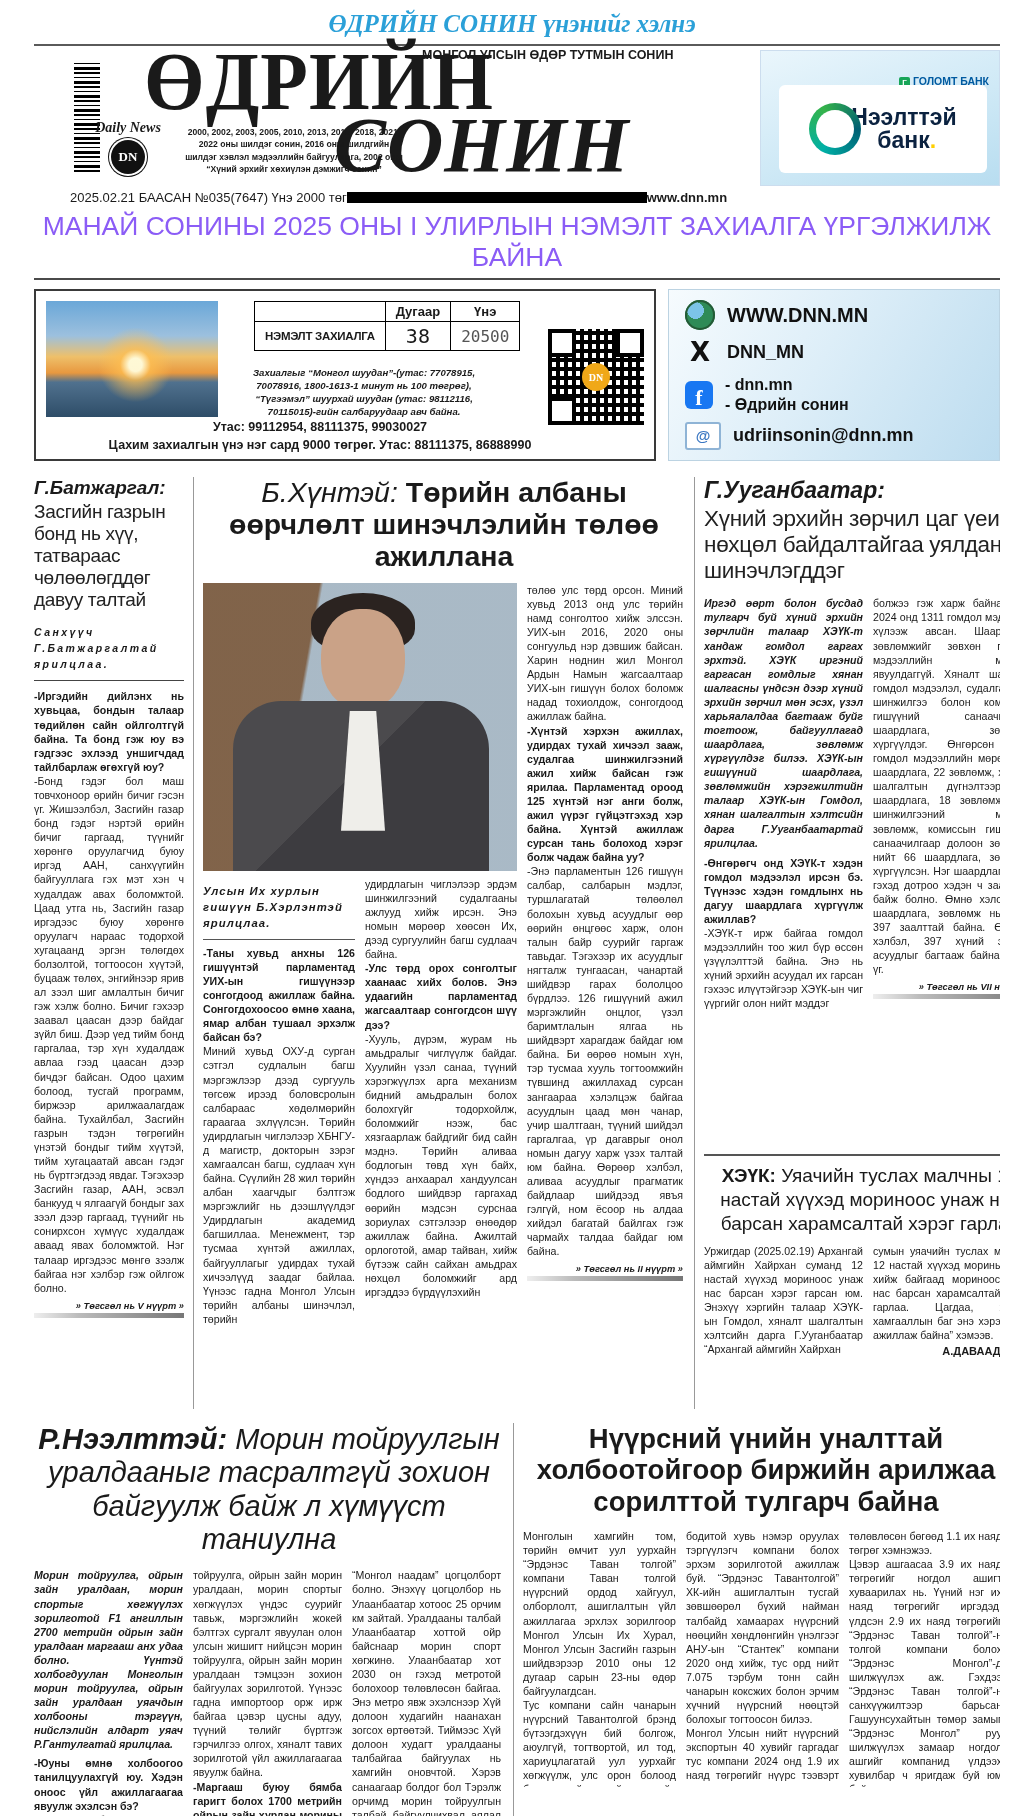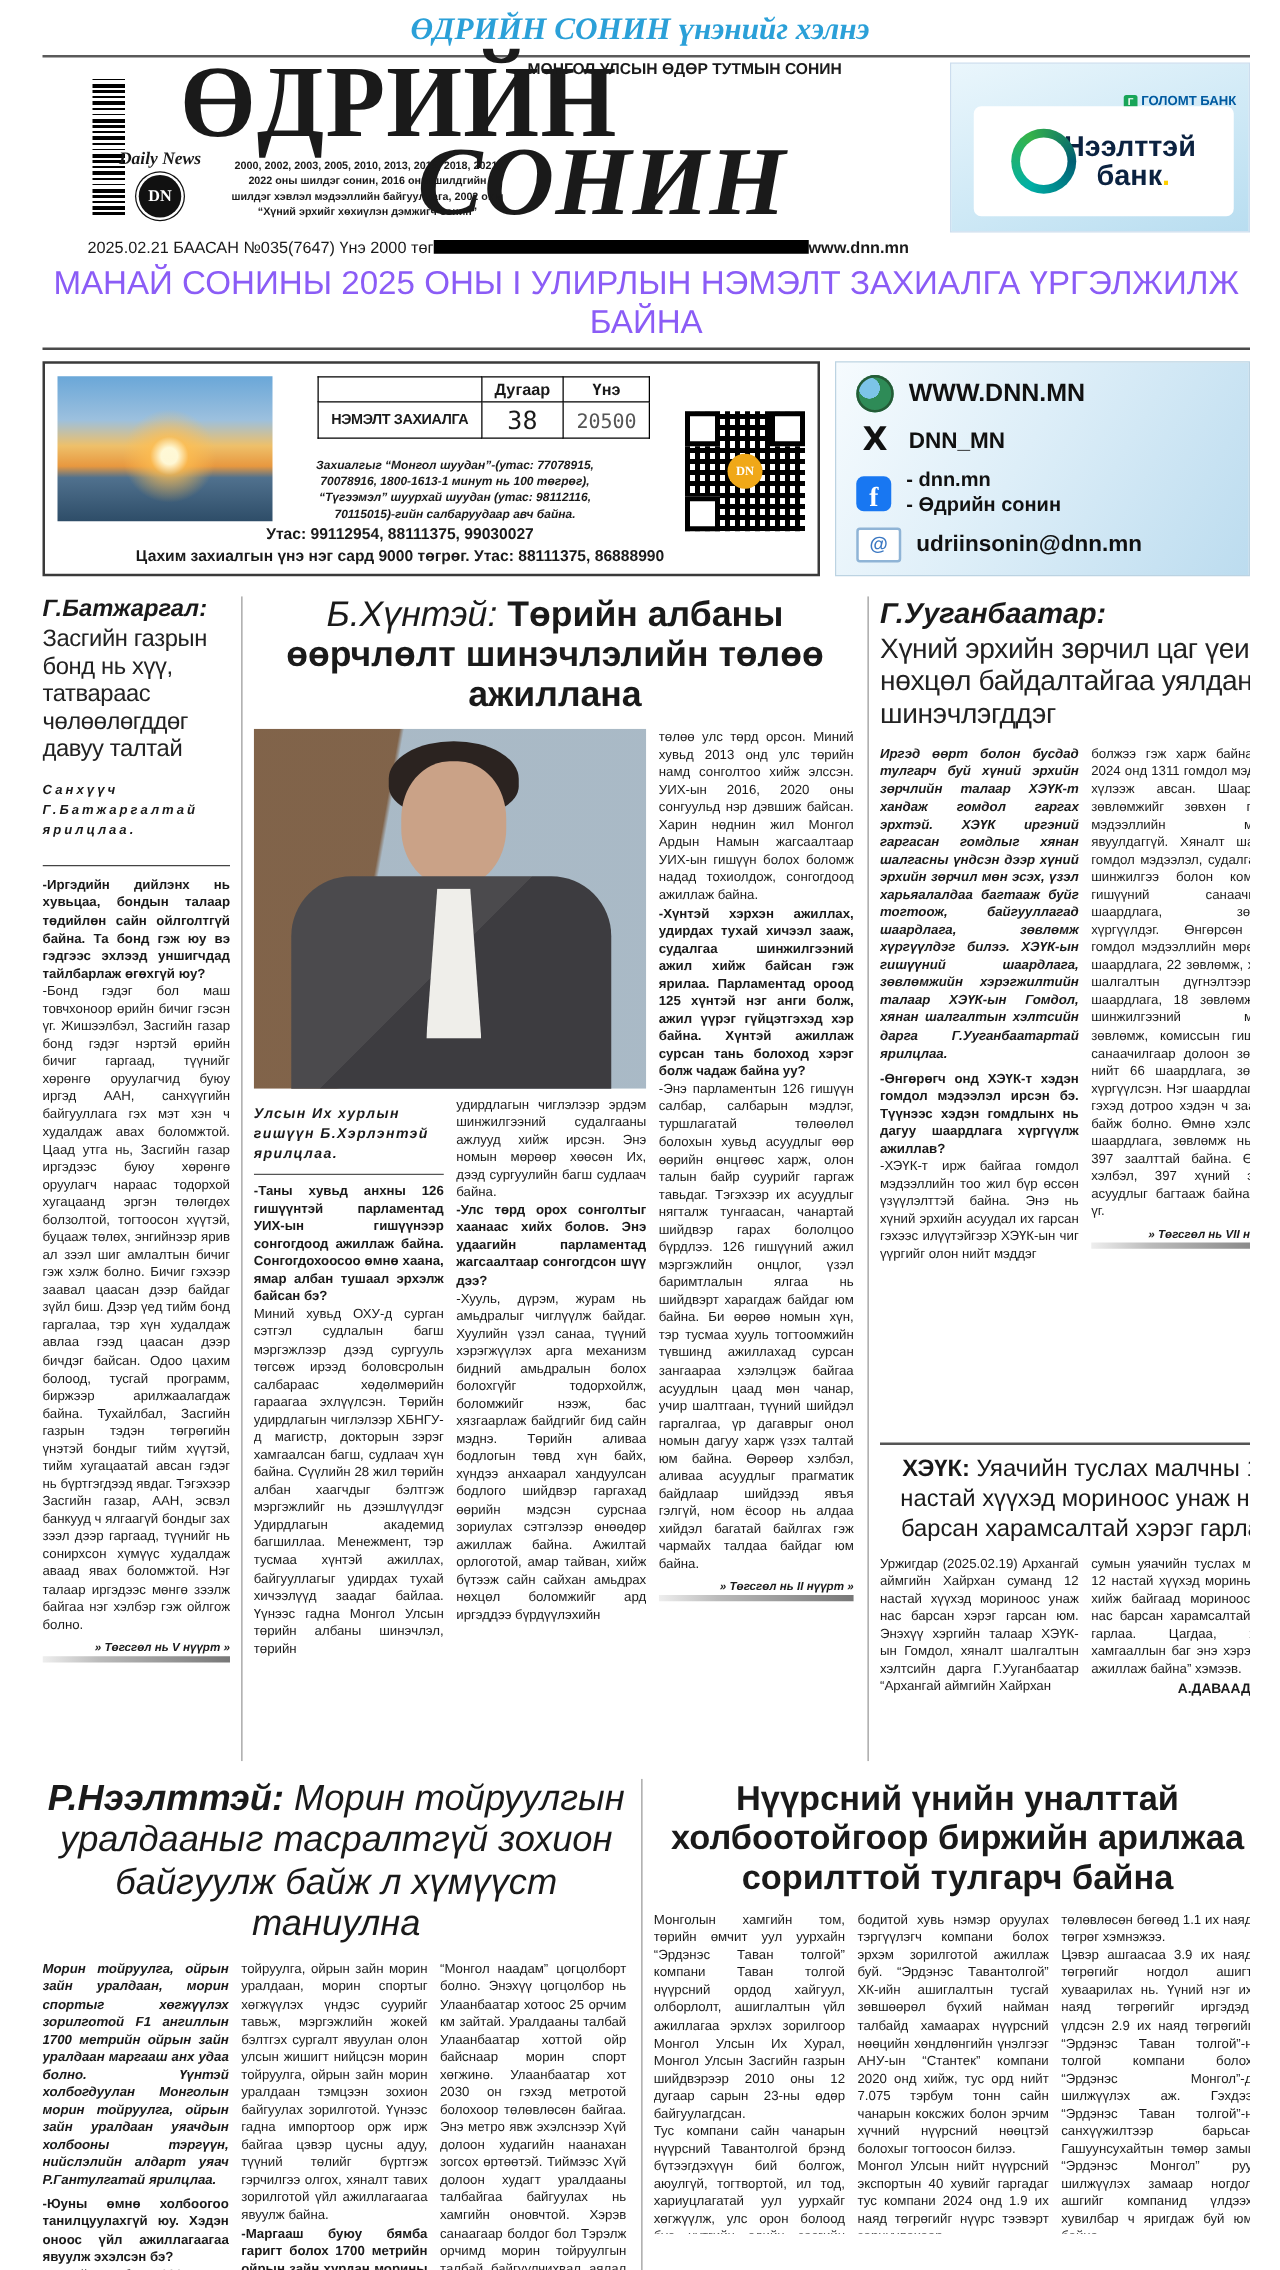--- a/index.html
+++ b/index.html
@@ -107,21 +107,21 @@
   .qtxt{font-weight:bold;}
   .pre{white-space:pre-line;}
   .jump{text-align:right;font-weight:bold;font-style:italic;font-size:9.3px;margin-top:6px;}
   .jump-bar{height:5px;background:linear-gradient(90deg,#eee 0%,#bbb 30%,#777 100%);margin-top:2px;}
 
   
   .art-left{width:150px;flex:0 0 auto;overflow:hidden;}
   .al-name{font-size:19px;font-weight:bold;font-style:italic;margin-bottom:2px;}
   .al-title{font-size:19px;line-height:1.16;letter-spacing:-0.3px;color:#222;margin-bottom:14px;}
   .lede{font-size:10.5px;font-weight:bold;font-style:italic;letter-spacing:2.4px;
-        border-bottom:1.5px solid #444;padding-bottom:20px;margin-bottom:8px;line-height:1.5;}
+        border-bottom:1.5px solid #444;padding-bottom:8px;margin-bottom:8px;line-height:1.5;}
 
   
   .art-mid{width:482px;flex:0 0 auto;overflow:hidden;}
   .mid-head{text-align:center;font-size:28.5px;line-height:1.12;margin-bottom:10px;}
   .mid-head .hk{font-style:italic;}
   .mid-head .hb{font-weight:bold;}
   .mid-body{display:flex;gap:10px;}
   .mid-leftwrap{width:314px;flex:0 0 auto;}
   .portrait{width:314px;height:288px;position:relative;overflow:hidden;
             background:linear-gradient(100deg,#7a5b40 0 34%,#8d6razz 0, #9fb4c4 34% 100%);}
@@ -353,21 +353,21 @@
   </div>
 
   <div class="band-bottom">
 
     <article class="art-g">
       <div class="g-head">
         <span class="hn">Р.Нээлттэй: </span><span>Морин тойруулгын уралдааныг тасралтгүй зохион байгуулж байж л хүмүүст таниулна</span>
       </div>
       <div class="g-cols">
         <div class="g-col">
-          <div class="body-txt intro">Морин тойруулга, ойрын зайн уралдаан, морин спортыг хөгжүүлэх зорилготой F1 ангиллын 1700 метрийн ойрын зайн уралдаан маргааш анх удаа болно. Үүнтэй холбогдуулан Монголын морин тойруулга, ойрын зайн уралдаан уяачдын холбооны тэргүүн, нийслэлийн алдарт уяач Р.Гантулгатай ярилцлаа.</div>
+          <div class="body-txt intro">Морин тойруулга, ойрын зайн уралдаан, морин спортыг хөгжүүлэх зорилготой F1 ангиллын 2700 метрийн ойрын зайн уралдаан маргааш анх удаа болно. Үүнтэй холбогдуулан Монголын морин тойруулга, ойрын зайн уралдаан уяачдын холбооны тэргүүн, нийслэлийн алдарт уяач Р.Гантулгатай ярилцлаа.</div>
           <div class="body-txt qtxt" style="margin-top:5px;">-Юуны өмнө холбоогоо танилцуулахгүй юу. Хэдэн оноос үйл ажиллагаагаа явуулж эхэлсэн бэ?</div>
           <div class="body-txt">-Манай холбоо 2021 оны арваннэгдүгээр сард байгуулагдсан. Холбоо маань Монгол Улсад морин</div>
         </div>
         <div class="g-col">
           <div class="body-txt">тойруулга, ойрын зайн морин уралдаан, морин спортыг хөгжүүлэх үндэс суурийг тавьж, мэргэжлийн жокей бэлтгэх сургалт явуулан олон улсын жишигт нийцсэн морин тойруулга, ойрын зайн морин уралдаан тэмцээн зохион байгуулах зорилготой. Үүнээс гадна импортоор орж ирж байгаа цэвэр цусны адуу, түүний төлийг бүртгэж гэрчилгээ олгох, хяналт тавих зорилготой үйл ажиллагаагаа явуулж байна.</div>
           <div class="body-txt qtxt">-Маргааш буюу бямба гаригт болох 1700 метрийн ойрын зайн хурдан морины уралдааны тухайд тодруулахгүй юу?</div>
 
         </div>
         <div class="g-col">
           <div class="body-txt">“Монгол наадам” цогцолборт болно. Энэхүү цогцолбор нь Улаанбаатар хотоос 25 орчим км зайтай. Уралдааны талбай Улаанбаатар хоттой ойр байснаар морин спорт хөгжинө. Улаанбаатар хот 2030 он гэхэд метротой болохоор төлөвлөсөн байгаа. Энэ метро явж эхэлснээр Хүй долоон худагийн наанахан зогсох өртөөтэй. Тиймээс Хүй долоон худагт уралдааны талбайгаа байгуулах нь хамгийн оновчтой. Хэрэв санаагаар болдог бол Тэрэлж орчимд морин тойруулгын талбай байгуулчихвал аялал жуулчлал, улсын эдийн засагт нэмэртэй юм даа.</div>

